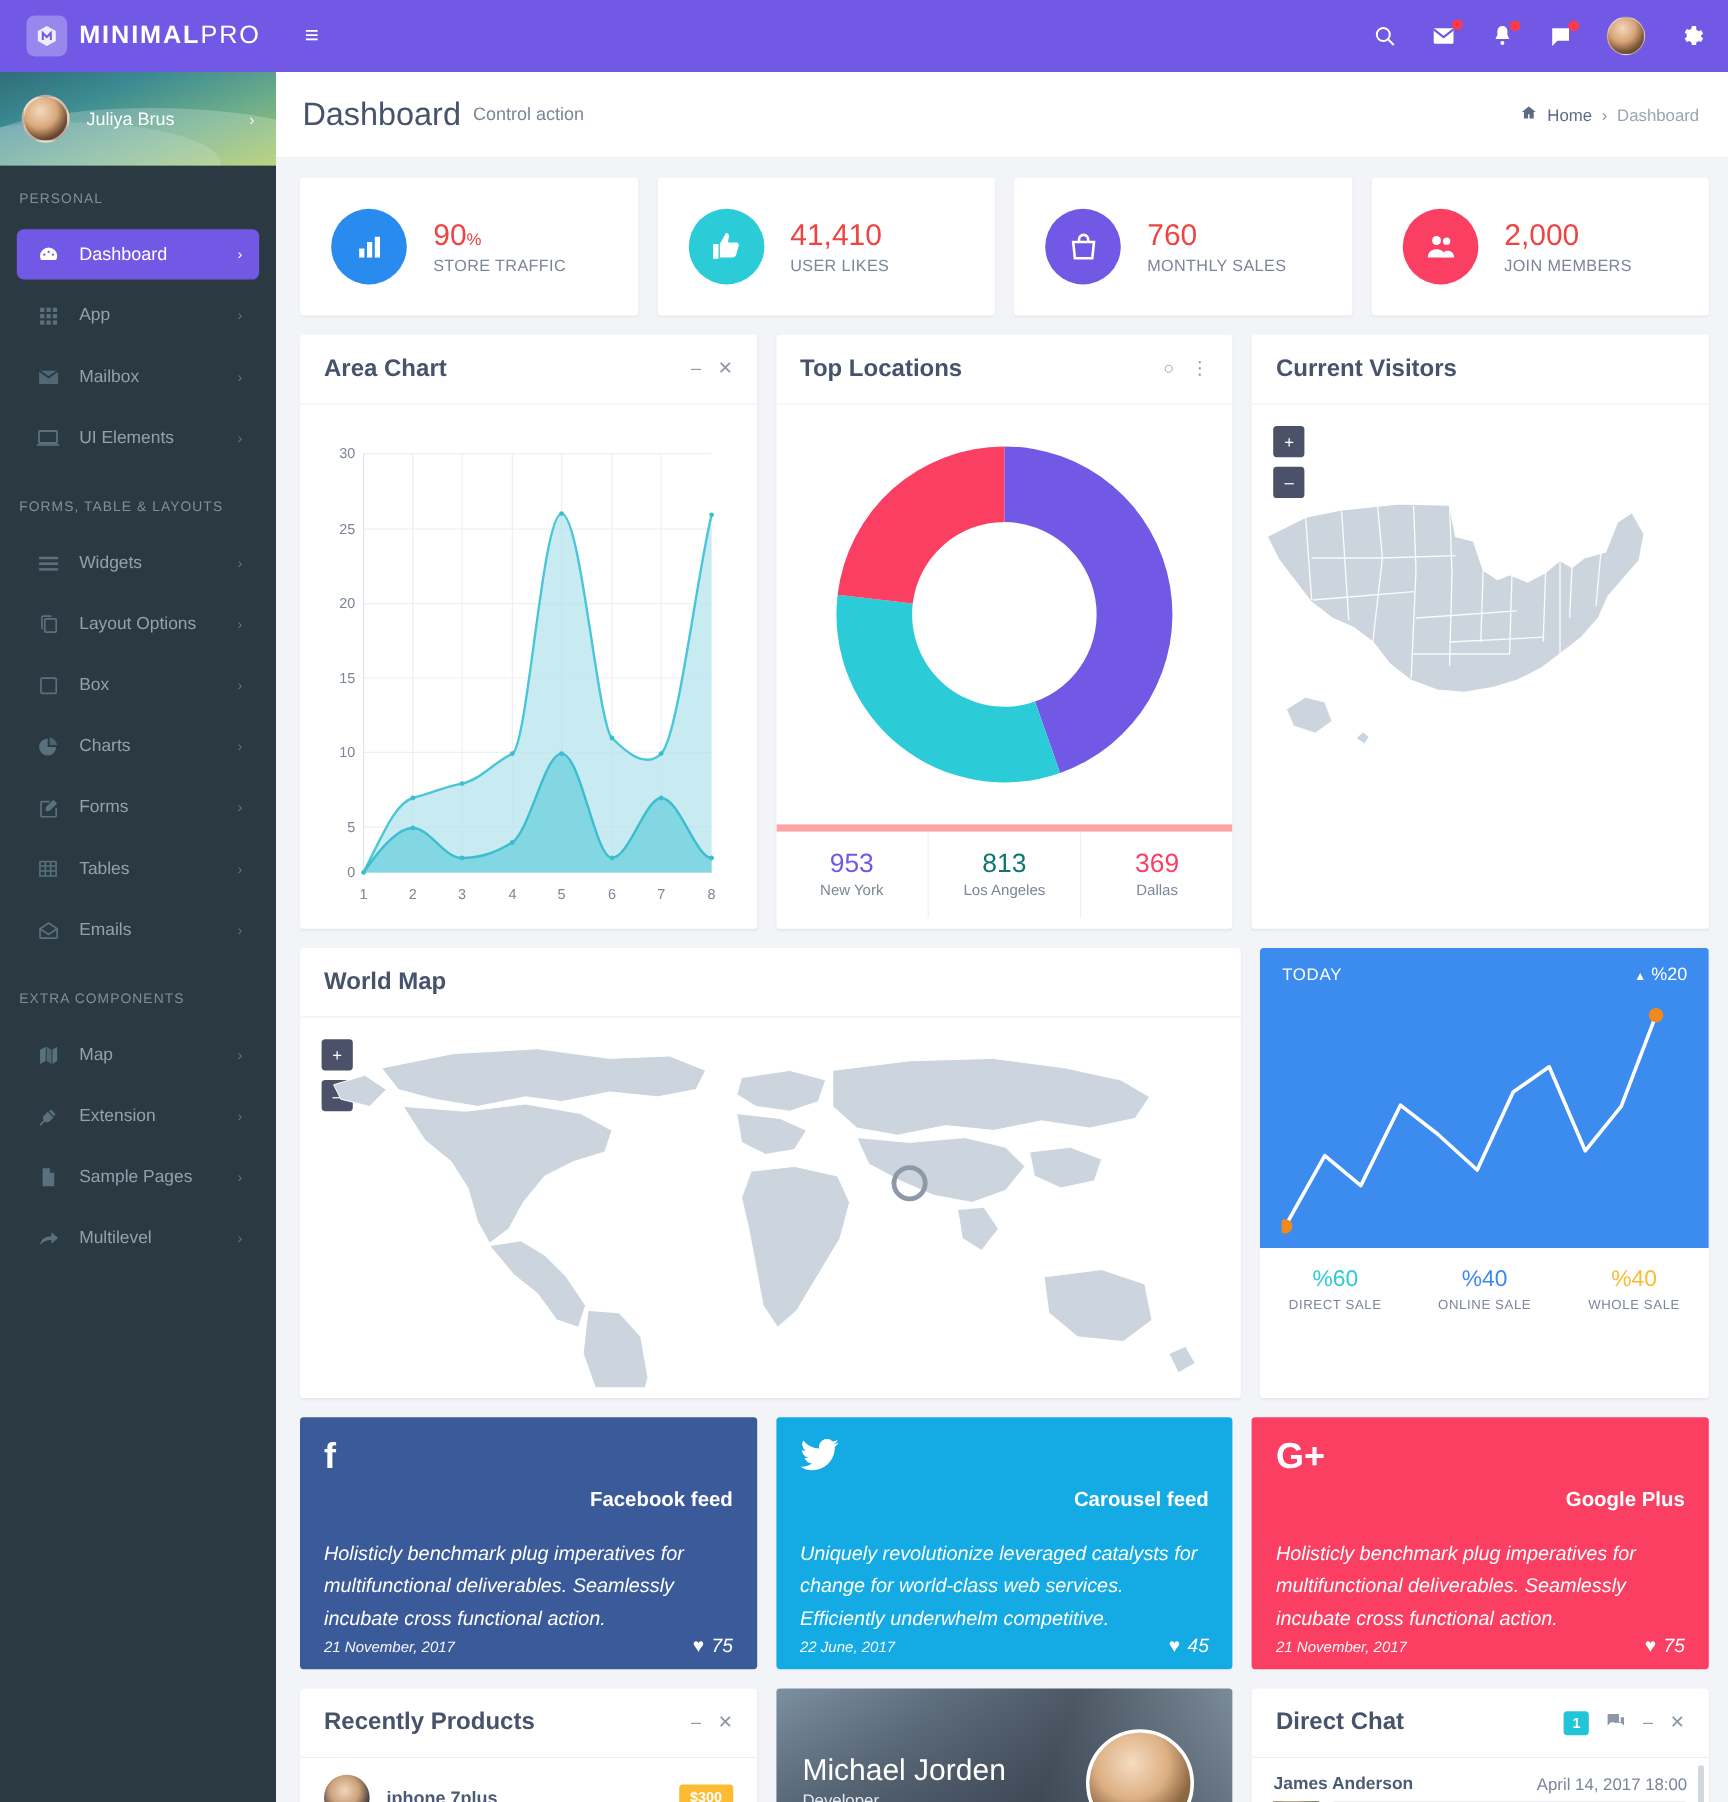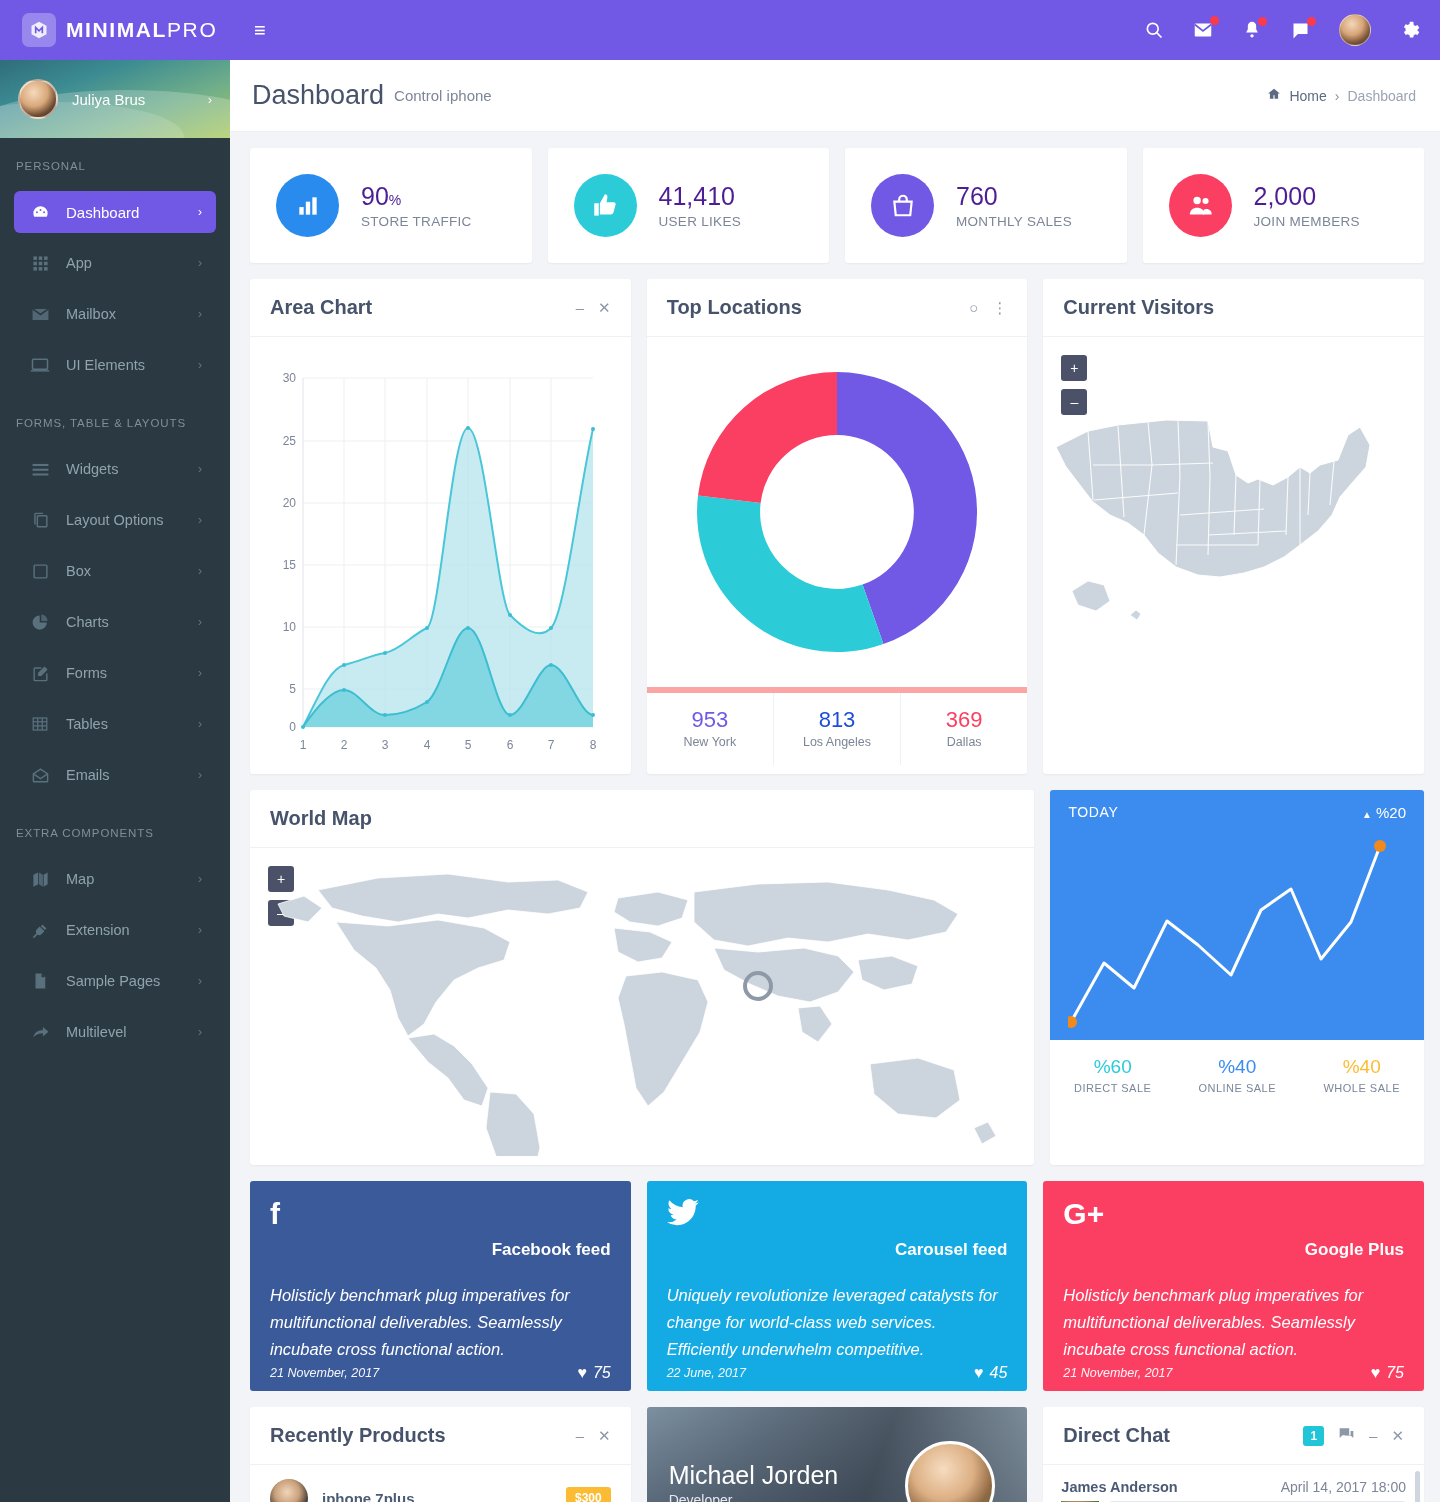--- a/index.html
+++ b/index.html
@@ -99,21 +99,21 @@
   .content { padding: 16px 16px 0 20px; height: 1370px; overflow:hidden; }
   .row { display:flex; gap:16px; margin-bottom:16px; }
 
   
   .stat {
     flex:1; background:#fff; border-radius:3px; height:115px;
     display:flex; align-items:center; padding: 0 26px; gap:22px;
     box-shadow: 0 1px 2px rgba(0,0,0,.05);
   }
   .stat-ico { width:63px; height:63px; border-radius:50%; display:flex; align-items:center; justify-content:center; flex:0 0 63px; }
-  .stat-num { font-size:25px; color:#4c1d95; font-weight:400; line-height:1.15; }
+  .stat-num { font-size:25px; color:#ef4444; font-weight:400; line-height:1.15; }
   .stat-num small { font-size:14px; }
   .stat-lbl { font-size:13.5px; color:#7b8698; letter-spacing:.3px; margin-top:3px; }
 
   
   .card { background:#fff; border-radius:3px; box-shadow:0 1px 2px rgba(0,0,0,.05); overflow:hidden; }
   .card-head {
     height:58px; display:flex; align-items:center; padding: 0 20px;
     border-bottom:1px solid #eef0f4;
   }
   .card-title { font-size:20px; color:#46536b; font-weight:700; }
@@ -429,21 +429,21 @@
       <span class="tb-ico">
         <svg width="21" height="21" viewBox="0 0 24 24" fill="#fff">
             <path d="M12 8a4 4 0 100 8 4 4 0 000-8zm9.3 4a7.6 7.6 0 00-.1-1.2l2-1.6-2-3.4-2.4 1a7.5 7.5 0 00-2-1.2L16.4 2h-4l-.4 2.6a7.5 7.5 0 00-2 1.2l-2.4-1-2 3.4 2 1.6a7.6 7.6 0 000 2.4l-2 1.6 2 3.4 2.4-1a7.5 7.5 0 002 1.2l.4 2.6h4l.4-2.6a7.5 7.5 0 002-1.2l2.4 1 2-3.4-2-1.6c.06-.4.1-.8.1-1.2z"></path>
           </svg>
       </span>
     </div>
   </div>
 
   <div class="pagehead">
     <h1>Dashboard</h1>
-    <span class="sub">Control iphone</span>
+    <span class="sub">Control action</span>
     <div class="crumbs">
       <span>
         <svg width="14" height="14" viewBox="0 0 24 24" fill="#5c6b82">
             <path d="M12 3L2 11h3v9h6v-6h2v6h6v-9h3z"></path>
           </svg>
       </span>
       <span class="home">Home</span>
       <span>›</span>
       <span class="cur">Dashboard</span>
     </div>
@@ -596,21 +596,21 @@
               <path d="M-139.0,-16.4 A140,140 0 0,1 0,-140 L0,-77 A77,77 0 0,0 -76.4,-9.0 Z" fill="#fb3f63"></path>
             </g>
           </svg>
         </div>
         <div class="donut-legend">
           <div class="dl-item">
             <div class="dl-num" style="color:#7159e6">953</div>
             <div class="dl-lbl">New York</div>
           </div>
           <div class="dl-item">
-            <div class="dl-num" style="color:#1d4ed8">813</div>
+            <div class="dl-num" style="color:#0f766e">813</div>
             <div class="dl-lbl">Los Angeles</div>
           </div>
           <div class="dl-item">
             <div class="dl-num" style="color:#fb3f63">369</div>
             <div class="dl-lbl">Dallas</div>
           </div>
         </div>
       </div>
 
       <div class="card" style="flex:1;height:495px;position:relative">

